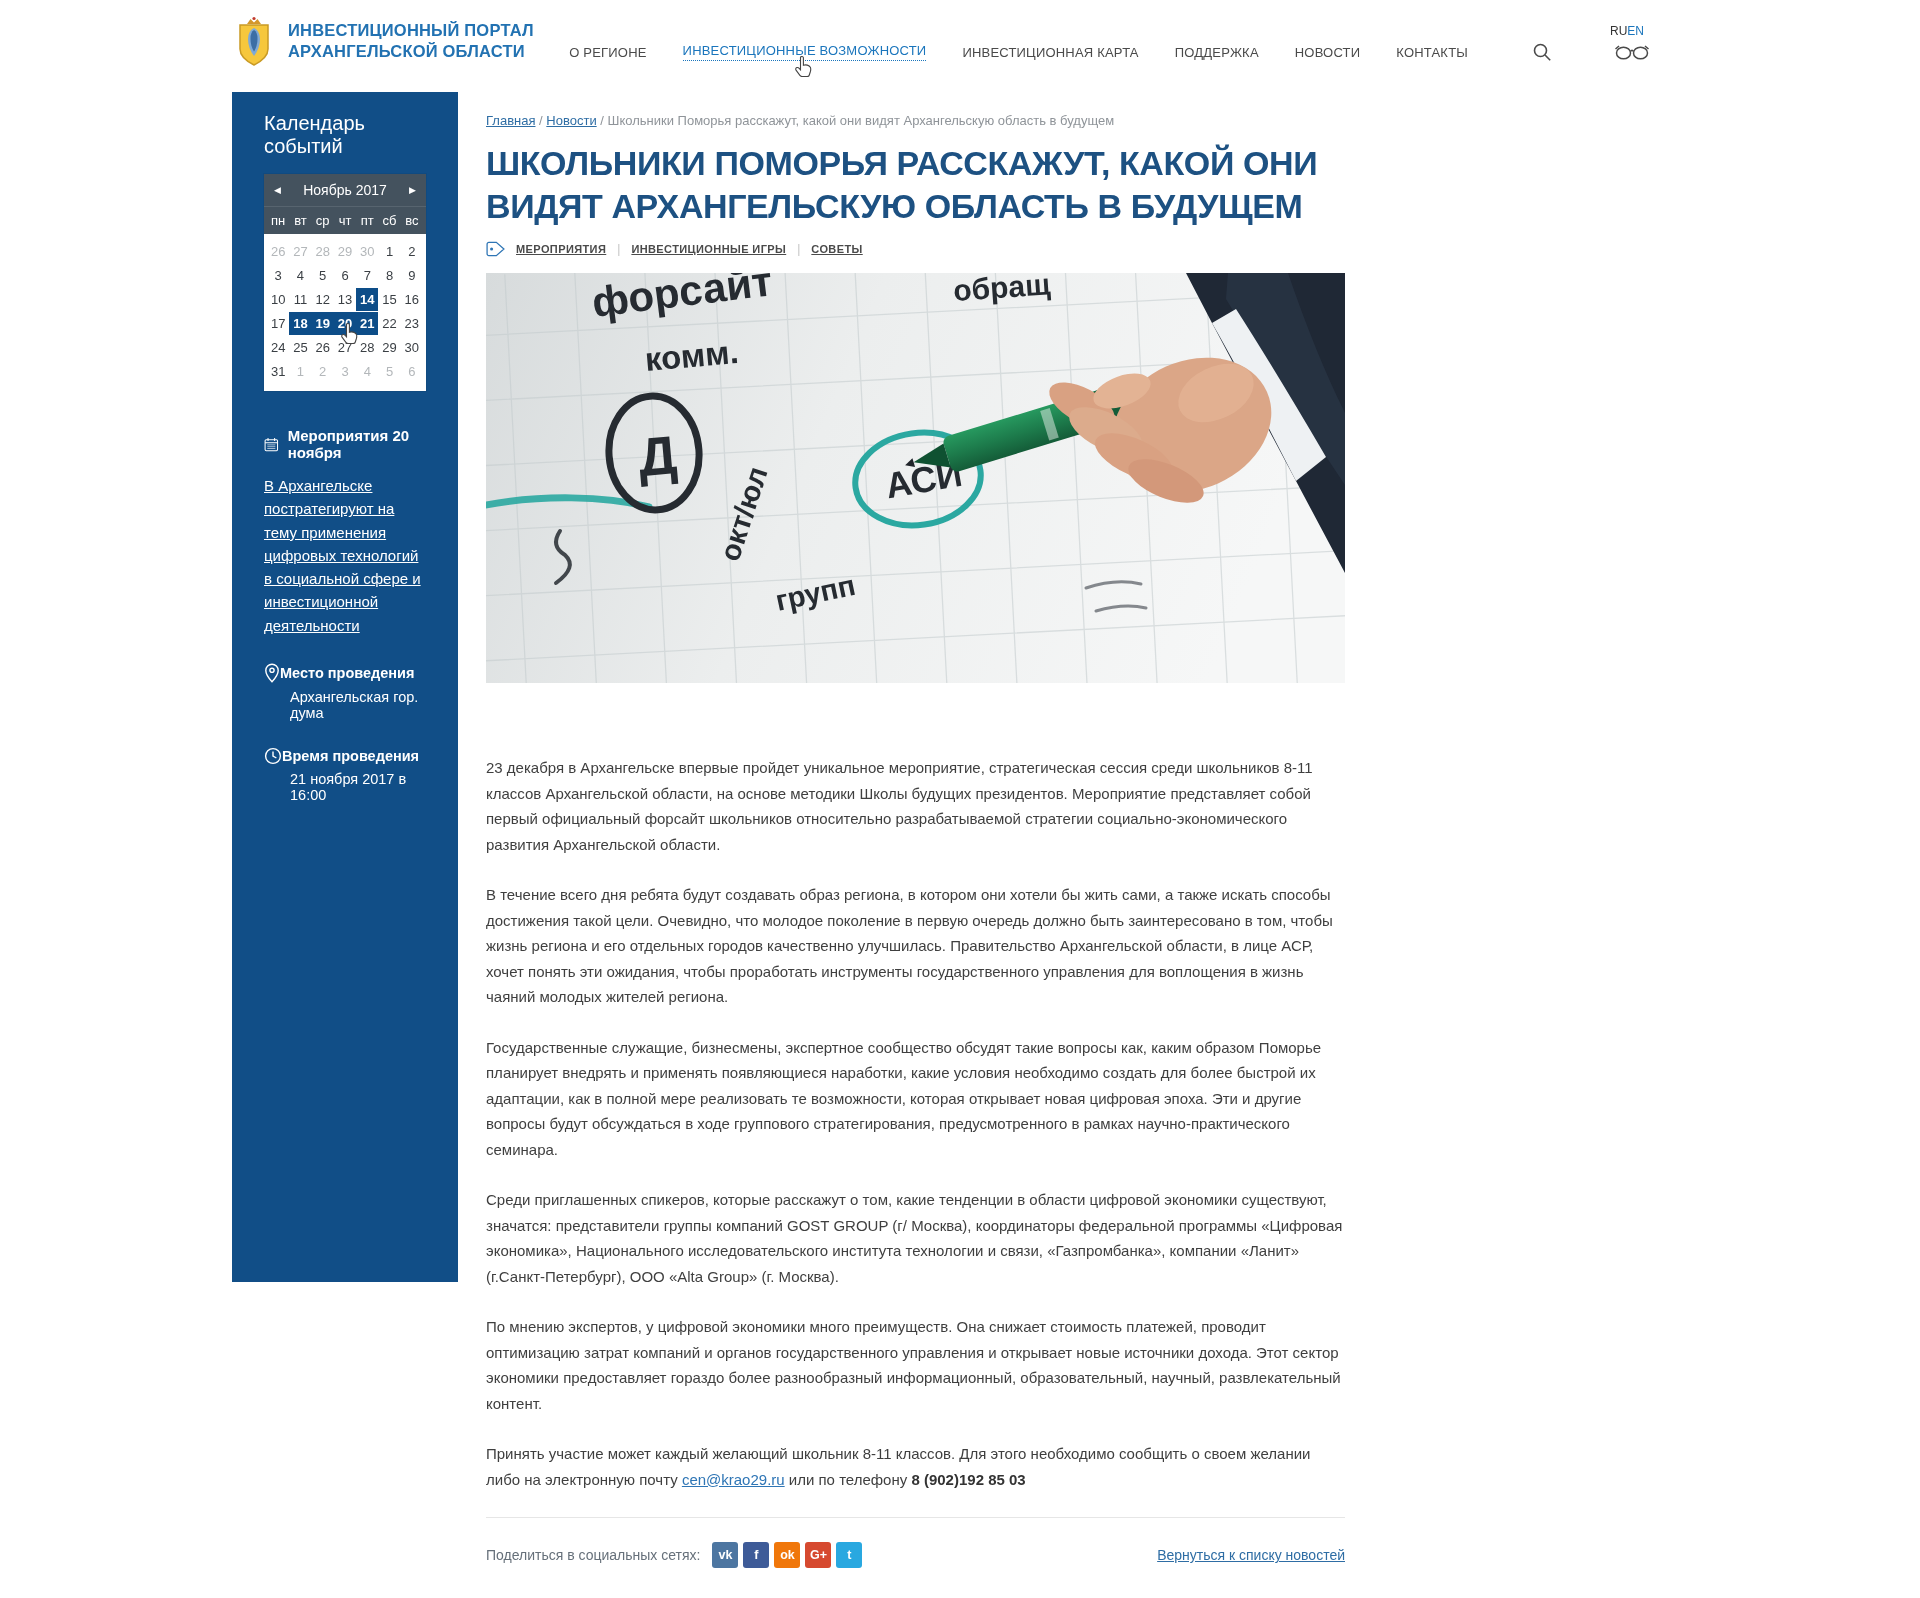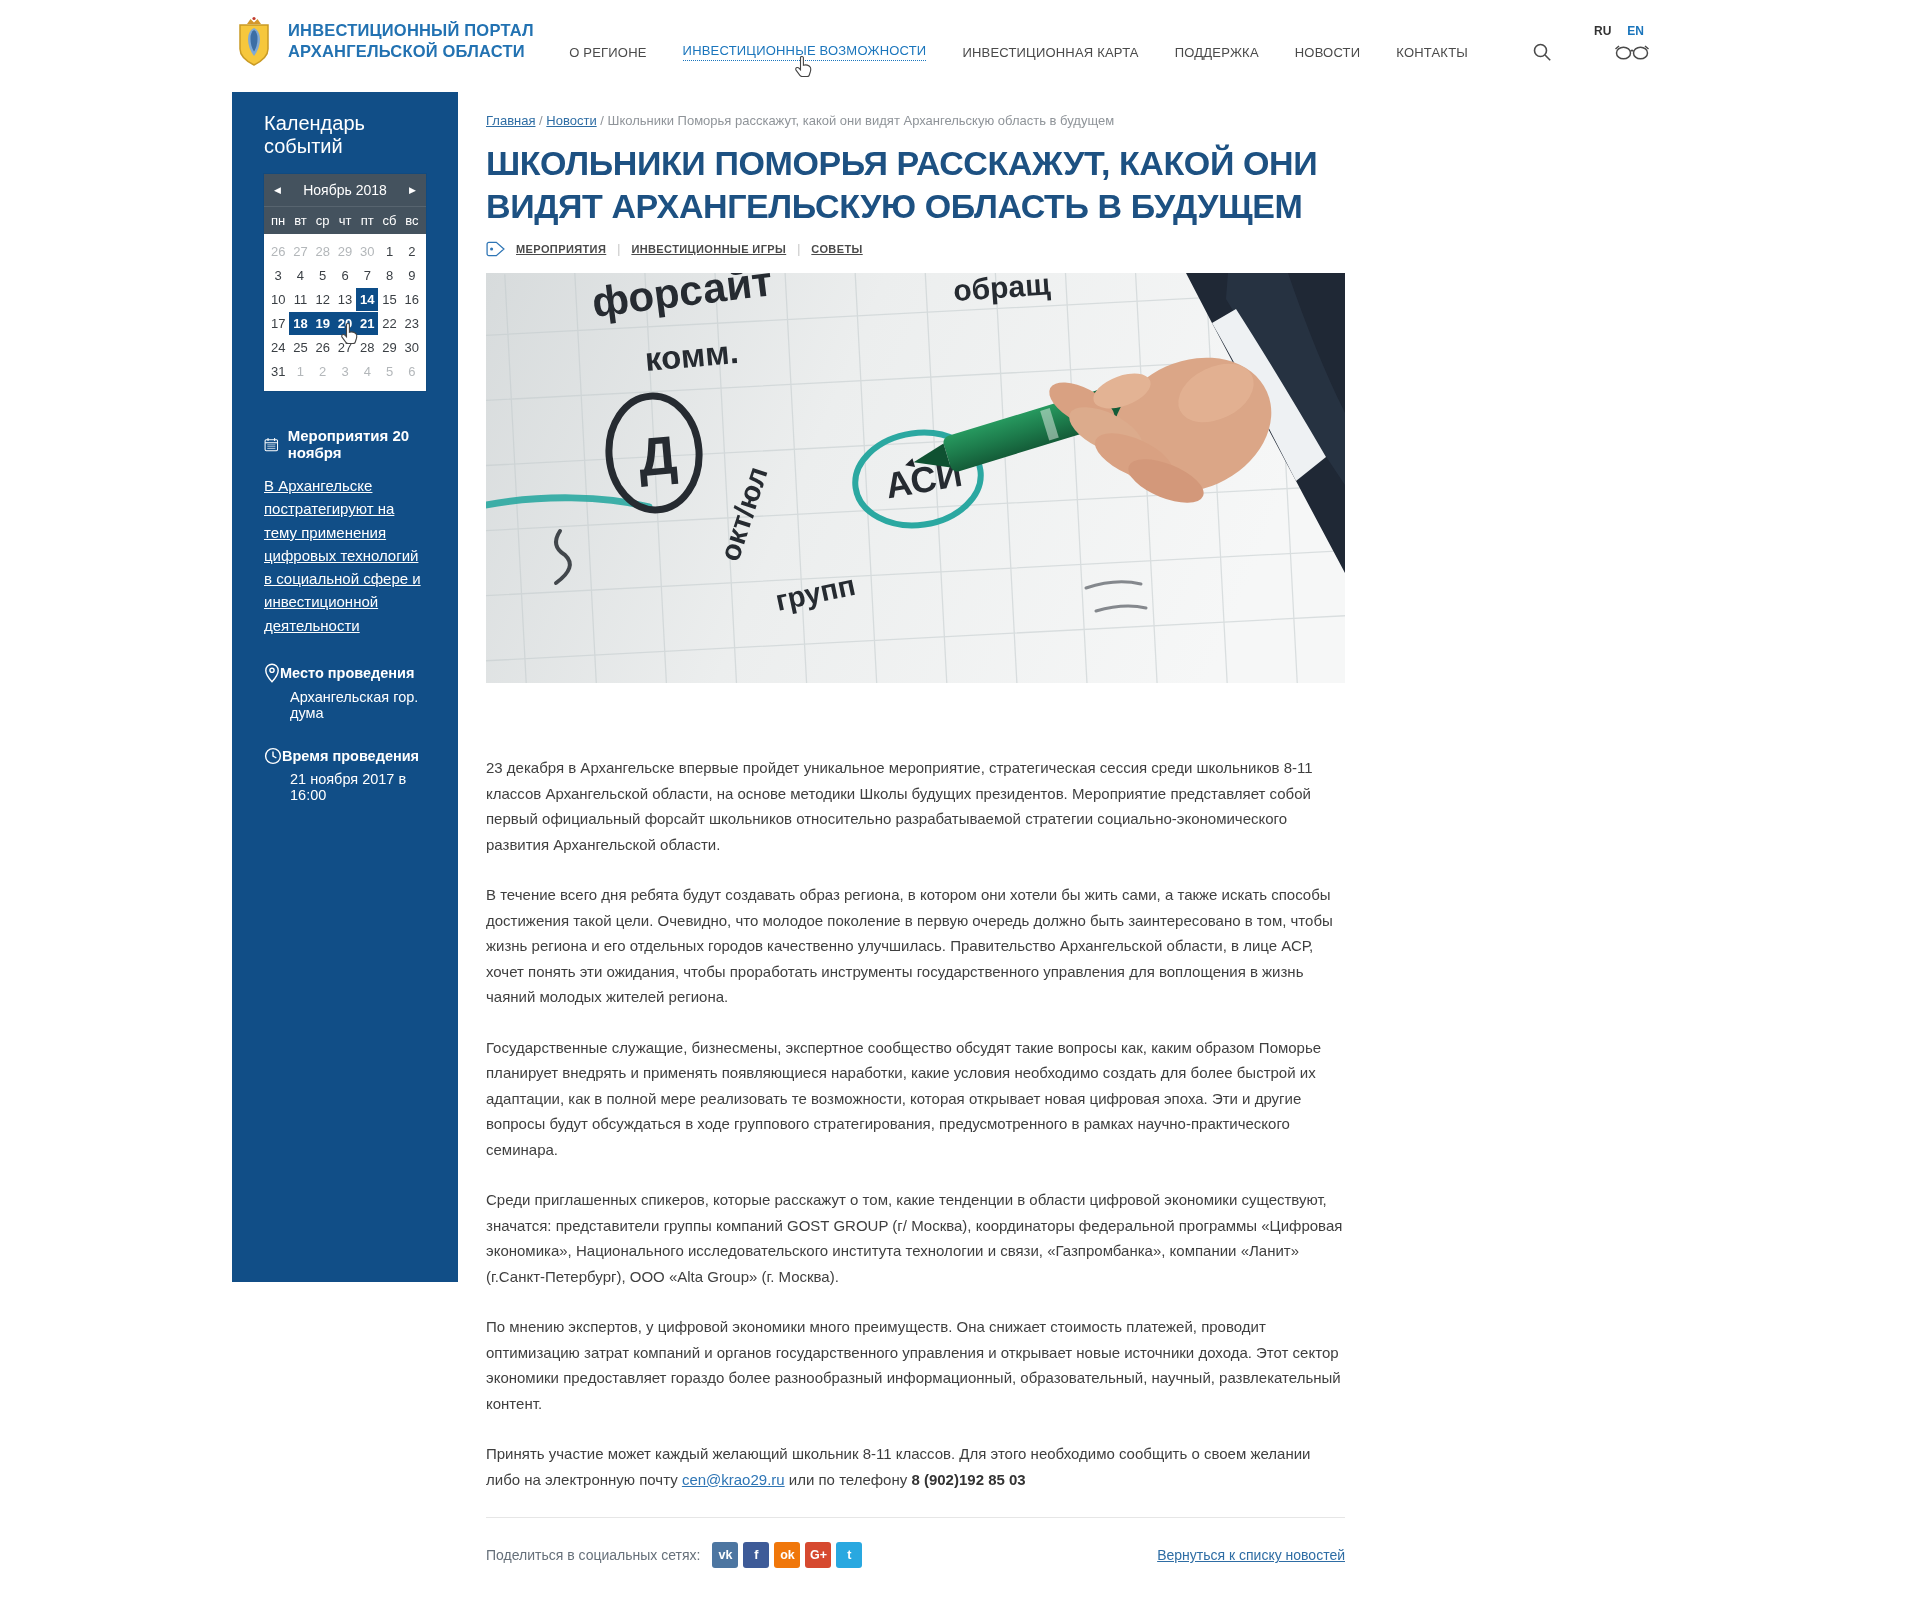--- a/index.html
+++ b/index.html
@@ -5,21 +5,21 @@
   html,body{margin:0;padding:0;background:#fff;}
   body{width:1920px;font-family:"Liberation Sans","DejaVu Sans",sans-serif;color:#3f3f3f;}
   a{text-decoration:none;}
 
   
   .hdr{height:82px;background:#fff;}
   .hwrap{width:1418px;margin-left:232px;height:82px;display:flex;align-items:center;justify-content:space-between;}
   .logo{display:flex;align-items:center;gap:12px;}
   .logo-text{display:flex;flex-direction:column;font-weight:bold;color:#2272b2;font-size:16.5px;line-height:1.3;letter-spacing:.2px;}
   .hright{display:flex;flex-direction:column;align-items:flex-end;gap:4px;padding-top:4px;}
-  .langs{display:flex;gap:16px;font-size:12px;font-weight:bold;padding-right:6px;}
+  .langs{display:flex;font-size:12px;font-weight:normal;padding-right:6px;}
   .lang{cursor:pointer;}
   .navrow{display:flex;align-items:center;gap:36px;}
   .nav-item{font-size:13px;color:#4a4a4a;letter-spacing:.2px;position:relative;cursor:pointer;white-space:nowrap;}
   .nav-item.active{color:#1a75bc;border-bottom:1px dotted #1a75bc;padding-bottom:2px;}
   .hicon{margin-left:8px;display:flex;align-items:center;cursor:pointer;}
   .cursor{position:absolute;pointer-events:none;z-index:5;}
   .nav-cursor{left:46%;top:13px;}
 
   
   .mwrap{width:1113px;margin-left:232px;display:flex;gap:28px;margin-top:10px;align-items:flex-start;}
@@ -120,21 +120,21 @@
 </header>
 
 <div class="mwrap">
 
   <aside class="sidebar">
     <h2 class="sb-title">Календарь событий</h2>
 
     <div class="cal">
       <div class="cal-head">
         <span class="cal-arrow">◀</span>
-        <span class="cal-month">Ноябрь 2018</span>
+        <span class="cal-month">Ноябрь 2017</span>
         <span class="cal-arrow" style="text-align:right">▶</span>
       </div>
       <div class="cal-wds">
           <div class="cal-wd">пн</div>
           <div class="cal-wd">вт</div>
           <div class="cal-wd">ср</div>
           <div class="cal-wd">чт</div>
           <div class="cal-wd">пт</div>
           <div class="cal-wd">сб</div>
           <div class="cal-wd">вс</div>

